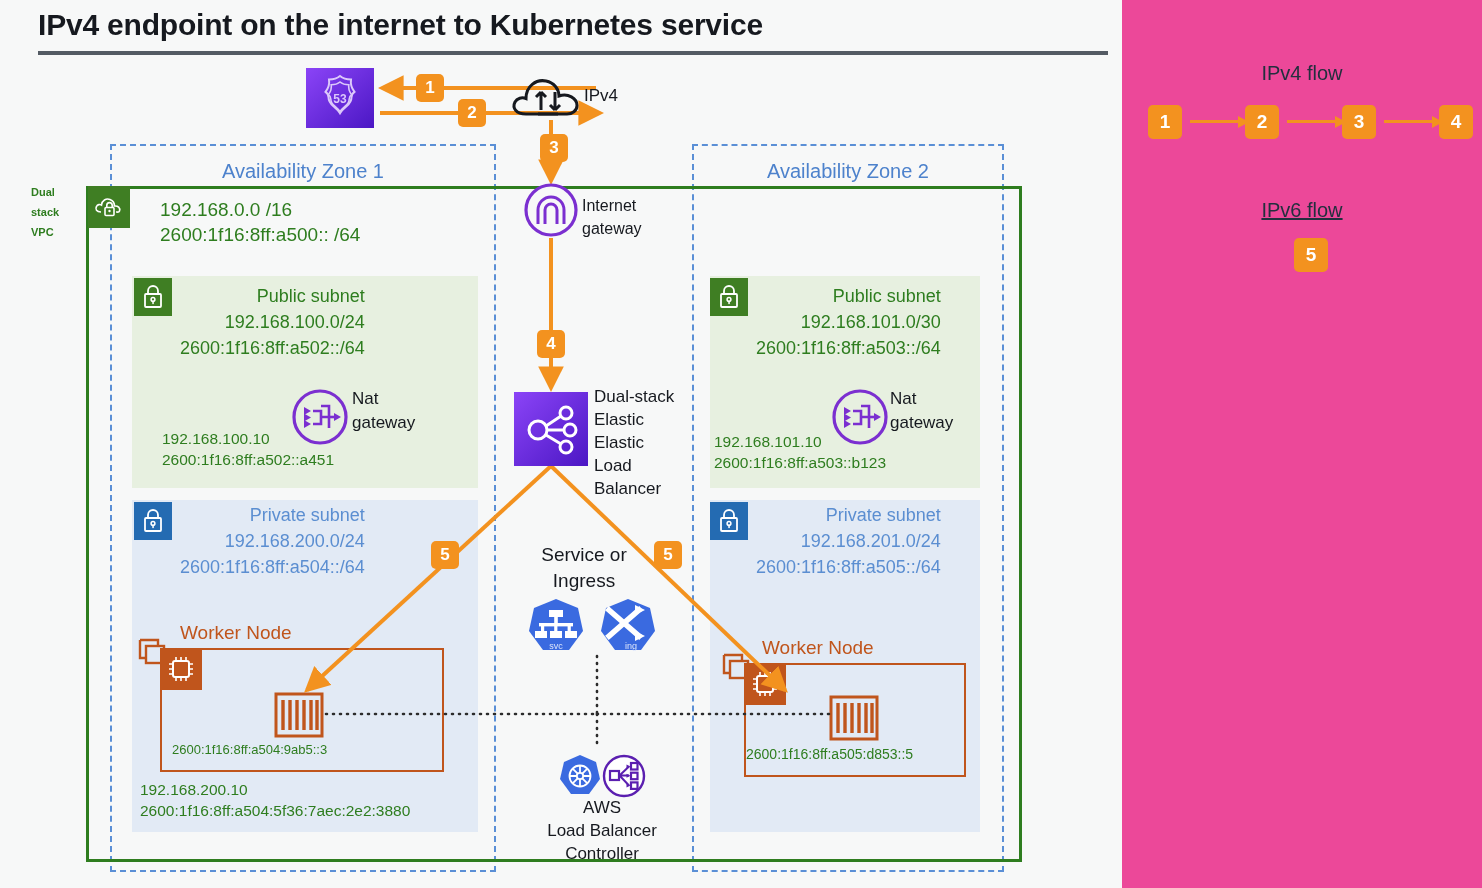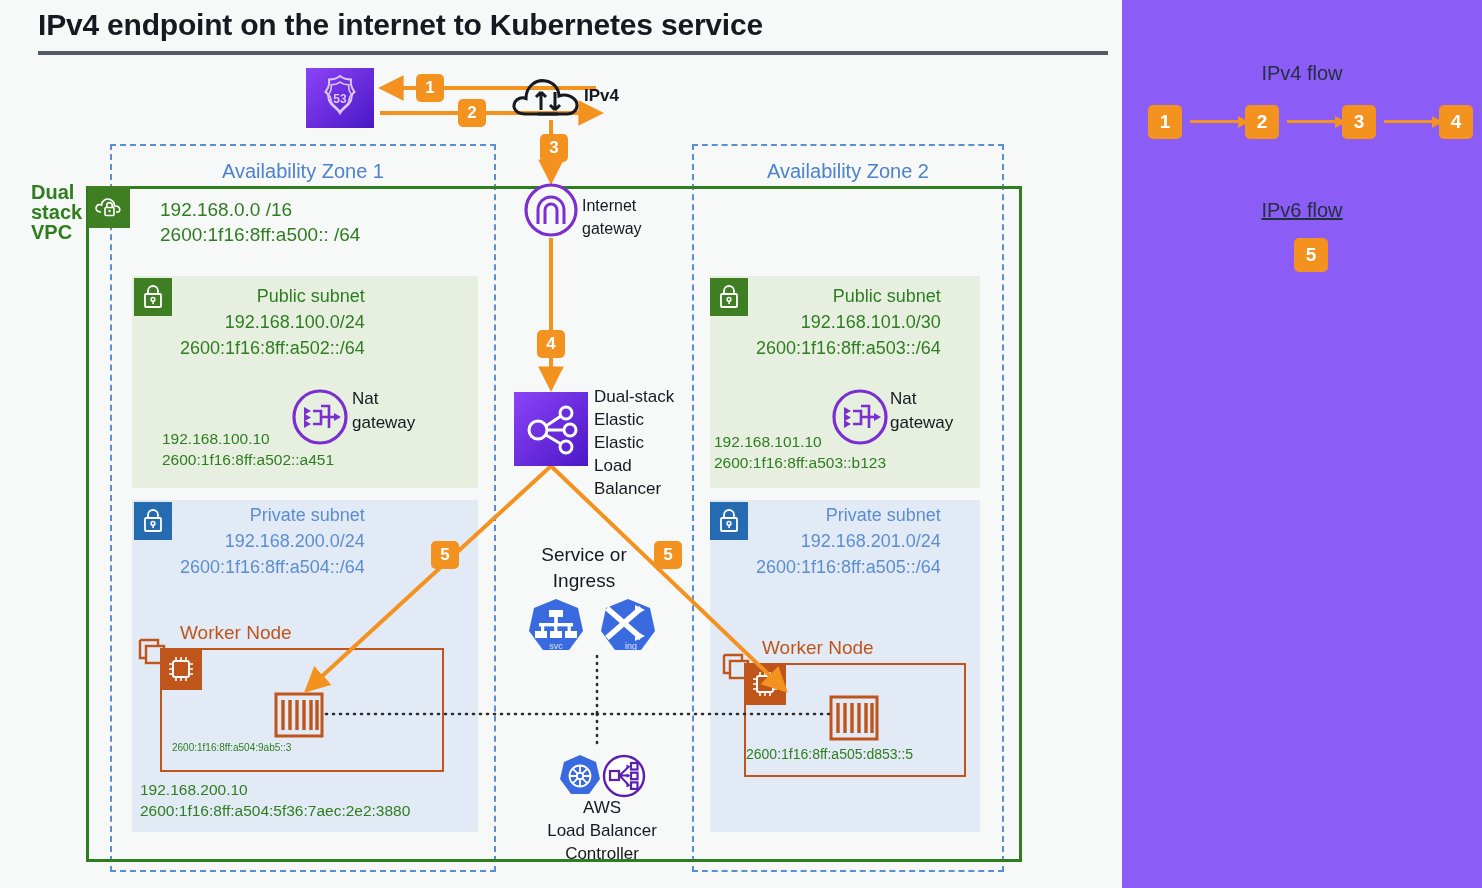--- a/index.html
+++ b/index.html
@@ -15,21 +15,21 @@
   
   #title-bar{left:38px;top:8px;width:1070px;}
   #title-text{
     font-size:30px;font-weight:bold;color:#16191f;
     letter-spacing:-0.2px;white-space:nowrap;
   }
   #title-rule{margin-top:9px;height:4px;background:#545b64;width:1070px;}
 
   
   #legend-panel{
-    left:1122px;top:0;width:360px;height:888px;background:#8b5cf6;
+    left:1122px;top:0;width:360px;height:888px;background:#ec4899;
   }
   .legend-title{
     position:absolute;width:360px;text-align:center;
     font-size:20px;color:#232f3e;
   }
   #legend-ipv4-title{top:62px;}
   #legend-ipv6-title{top:199px;text-decoration:underline;}
   .badge{
     background:#f3921f;color:#fff;border-radius:5px;
     display:flex;align-items:center;justify-content:center;
@@ -47,21 +47,21 @@
   #vpc-box{
     left:86px;top:186px;width:936px;height:676px;
     border:3px solid #2e7d1f;box-sizing:border-box;
   }
   #vpc-icon{
     left:88px;top:186px;width:42px;height:42px;background:#3f7e23;
     display:flex;align-items:center;justify-content:center;
   }
   #vpc-label{
     left:31px;top:182px;width:54px;
-    color:#2e7d1f;font-size:20px;font-weight:bold;line-height:20px;
+    color:#2e7d1f;font-size:11px;font-weight:bold;line-height:20px;
   }
 
   
   .az-box{
     border:2.5px dashed #5a8fd6;box-sizing:border-box;background:transparent;
   }
   #az1-box{left:110px;top:144px;width:386px;height:728px;}
   #az2-box{left:692px;top:144px;width:312px;height:728px;}
   .az-label{
     position:absolute;text-align:center;font-size:20px;color:#4d82cc;
@@ -123,40 +123,40 @@
   }
   .worker-box{
     position:absolute;border:2.5px solid #c0551c;box-sizing:border-box;
   }
   .node-stack-icon{position:absolute;width:38px;height:32px;}
   .cpu-icon{
     position:absolute;width:42px;height:42px;background:#c0551c;
     display:flex;align-items:center;justify-content:center;
   }
   .container-icon{position:absolute;width:50px;height:46px;}
-  .pod-ip{position:absolute;font-size:10px;color:#2e7d1f;}
+  .pod-ip{position:absolute;font-size:13px;color:#2e7d1f;}
 
   #wn1-stack{left:138px;top:638px;}
   #wn1-label{left:180px;top:622px;}
   #wn1-box{left:160px;top:648px;width:284px;height:124px;}
   #wn1-cpu{left:160px;top:648px;}
   #wn1-container{left:274px;top:692px;}
   #wn1-podip{left:172px;top:742px;}
 
   #wn2-stack{left:722px;top:653px;}
   #wn2-label{left:762px;top:637px;}
   #wn2-box{left:744px;top:663px;width:222px;height:114px;}
   #wn2-cpu{left:744px;top:663px;}
   #wn2-container{left:829px;top:695px;}
   #wn2-podip{left:746px;top:746px;font-size:14px;}
 
   
   #route53-icon{left:306px;top:68px;width:68px;height:60px;}
   #cloud-icon{left:510px;top:72px;width:78px;height:50px;}
-  #ipv4-label{left:584px;top:86px;font-size:17px;font-weight:bold;color:#16191f;}
+  #ipv4-label{left:584px;top:86px;font-size:17px;font-weight:normal;color:#16191f;}
   #igw-icon{left:524px;top:183px;width:54px;height:54px;}
   #igw-label{left:582px;top:194px;font-size:16px;line-height:23px;color:#16191f;}
   #elb-icon{left:514px;top:392px;width:74px;height:74px;}
   #elb-label{left:594px;top:385px;font-size:17px;line-height:23px;color:#16191f;}
   #svc-title{left:494px;top:542px;width:180px;text-align:center;
              font-size:19px;line-height:26px;color:#16191f;}
   #svc-icon{left:525px;top:598px;width:62px;height:58px;}
   #ing-icon{left:597px;top:598px;width:62px;height:58px;text-decoration:underline;}
   #albc-k8s{left:558px;top:754px;width:44px;height:44px;}
   #albc-aws{left:602px;top:754px;width:44px;height:44px;}

